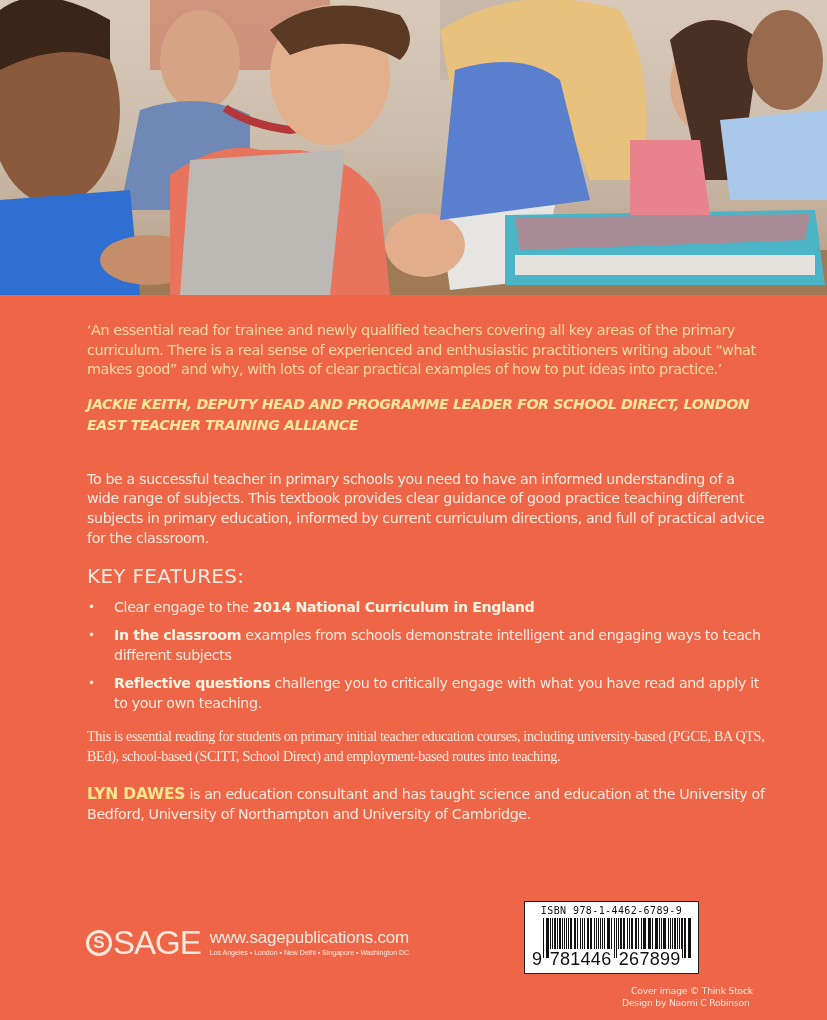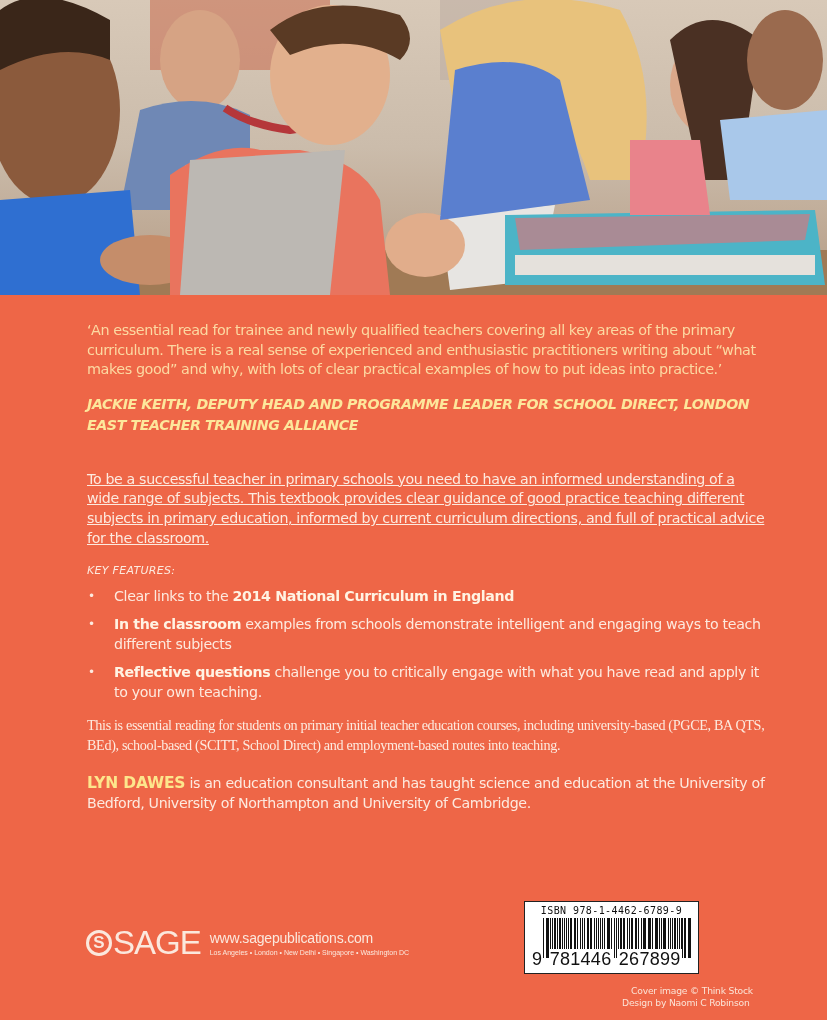--- a/index.html
+++ b/index.html
@@ -35,27 +35,26 @@
     line-height: 21px;
     font-size: 14.2px;
     letter-spacing: -0.4px;
   }
   .para {
     color: #fdeadf;
     line-height: 19.8px;
     font-size: 14.2px;
     letter-spacing: -0.35px;
   }
-  .intro { margin-top: 34px; text-decoration: underline; }
+  .intro { margin-top: 34px; }
   .kf-title {
     margin-top: 15px;
     color: #fdeadf;
-    font-size: 11px;
+    font-size: 20px;
     letter-spacing: 0.3px;
-    font-style: italic;
   }
   ul.features { list-style: none; margin-top: 10px; }
   ul.features li {
     position: relative; padding-left: 27px;
     color: #fdeadf;
     line-height: 19.5px; font-size: 14.2px; letter-spacing: -0.35px;
     margin-bottom: 9px;
   }
   ul.features li .bullet {
     position: absolute; left: 1px; top: 0; font-size: 12px;
@@ -74,21 +73,21 @@
     width: 26px; height: 26px; border-radius: 50%;
     border: 3px solid #fbe8dd; display: flex; align-items: center; justify-content: center;
     color: #fbe8dd; font-weight: bold; font-size: 17px; font-family: "Liberation Sans", sans-serif;
   }
   .sage-word {
     color: #fbe8dd; font-family: "Liberation Sans", sans-serif;
     font-size: 33px; letter-spacing: -1px; margin-left: 1px; line-height: 30px;
   }
   .sage-url { margin-left: 9px; display: flex; flex-direction: column; }
   .sage-url .url {
-    color: #fbe8dd; font-family: "Liberation Sans", sans-serif; font-size: 14px;
+    color: #fbe8dd; font-family: "Liberation Sans", sans-serif; font-size: 17px;
     line-height: 18px; letter-spacing: -0.2px;
   }
   .sage-url .cities {
     color: #fbe8dd; font-family: "Liberation Sans", sans-serif; font-size: 7px;
     line-height: 9px; margin-top: 1px;
   }
   .barcode-box {
     position: absolute; left: 524px; top: 901px; width: 175px; height: 73px;
     background: #ffffff; border: 1px solid #222;
     padding: 4px 6px 0 6px;
@@ -170,21 +169,21 @@
 <div class="content">
   <p class="quote">‘An essential read for trainee and newly qualified teachers covering all key areas of the primary curriculum. There is a real sense of experienced and enthusiastic practitioners writing about “what makes good” and why, with lots of clear practical examples of how to put ideas into practice.’</p>
   <p class="attribution">JACKIE KEITH, DEPUTY HEAD AND PROGRAMME LEADER FOR SCHOOL DIRECT, LONDON EAST TEACHER TRAINING ALLIANCE</p>
 
   <p class="para intro">To be a successful teacher in primary schools you need to have an informed understanding of a wide range of subjects. This textbook provides clear guidance of good practice teaching different subjects in primary education, informed by current curriculum directions, and full of practical advice for the classroom.</p>
 
   <div class="kf-title">KEY FEATURES:</div>
   <ul class="features">
     <li>
       <span class="bullet">•</span>
-      <span>Clear links to the </span><b>2014 National Curriculum in England</b><span></span>
+      <span>Clear engage to the </span><b>2014 National Curriculum in England</b><span></span>
     </li>
     <li>
       <span class="bullet">•</span>
       <span></span><b>In the classroom</b><span> examples from schools demonstrate intelligent and engaging ways to teach different subjects</span>
     </li>
     <li>
       <span class="bullet">•</span>
       <span></span><b>Reflective questions</b><span> challenge you to critically engage with what you have read and apply it to your own teaching.</span>
     </li>
   </ul>

